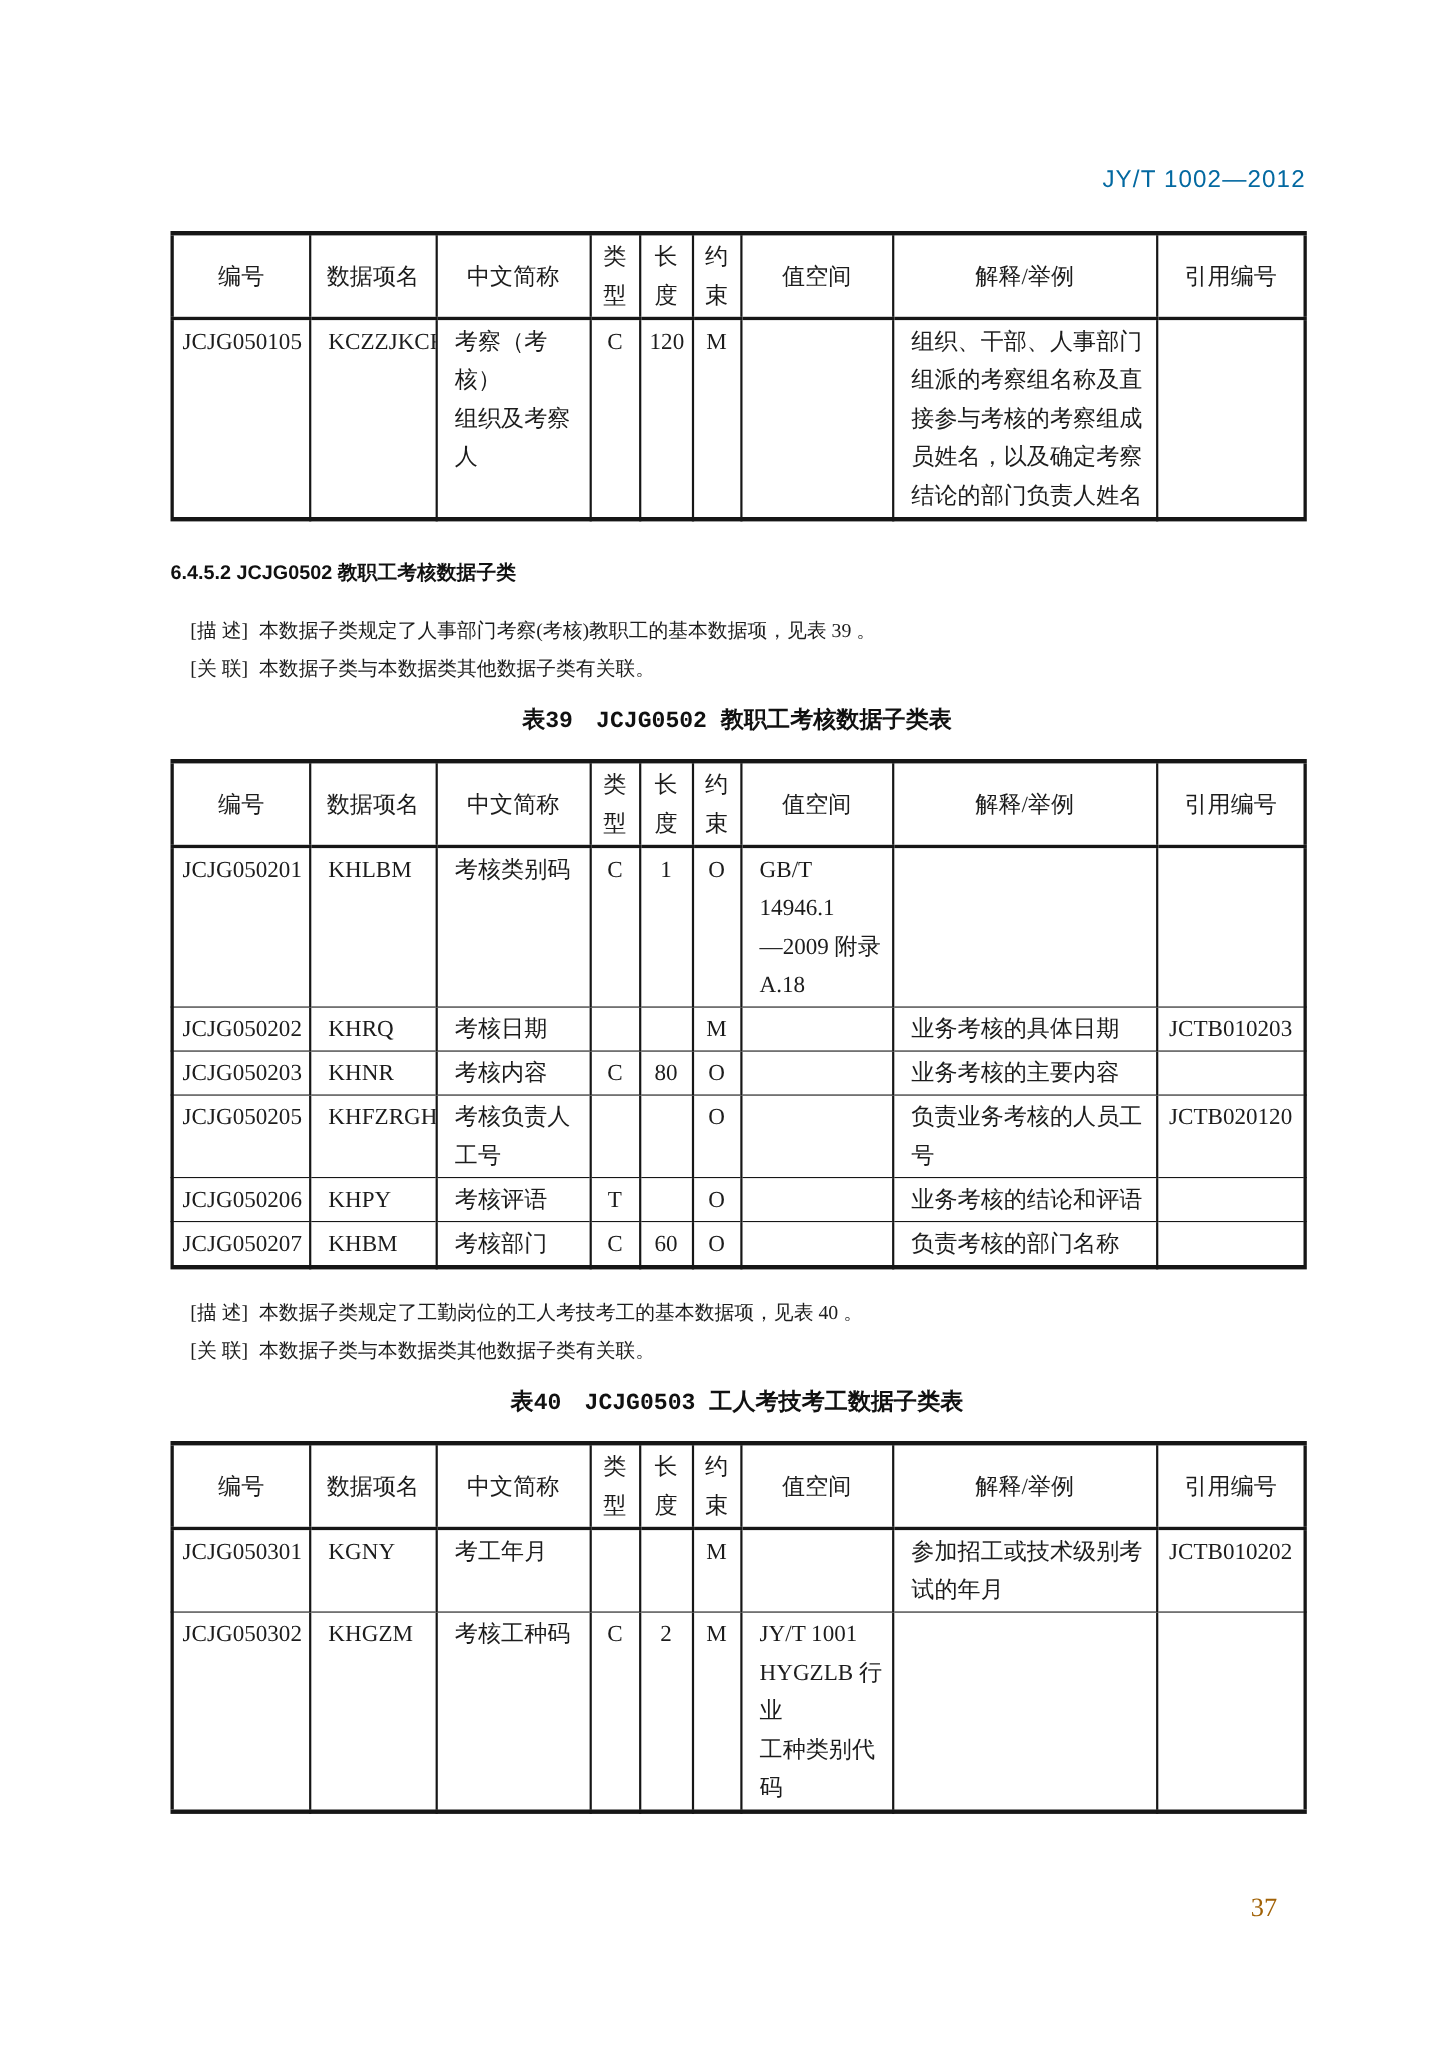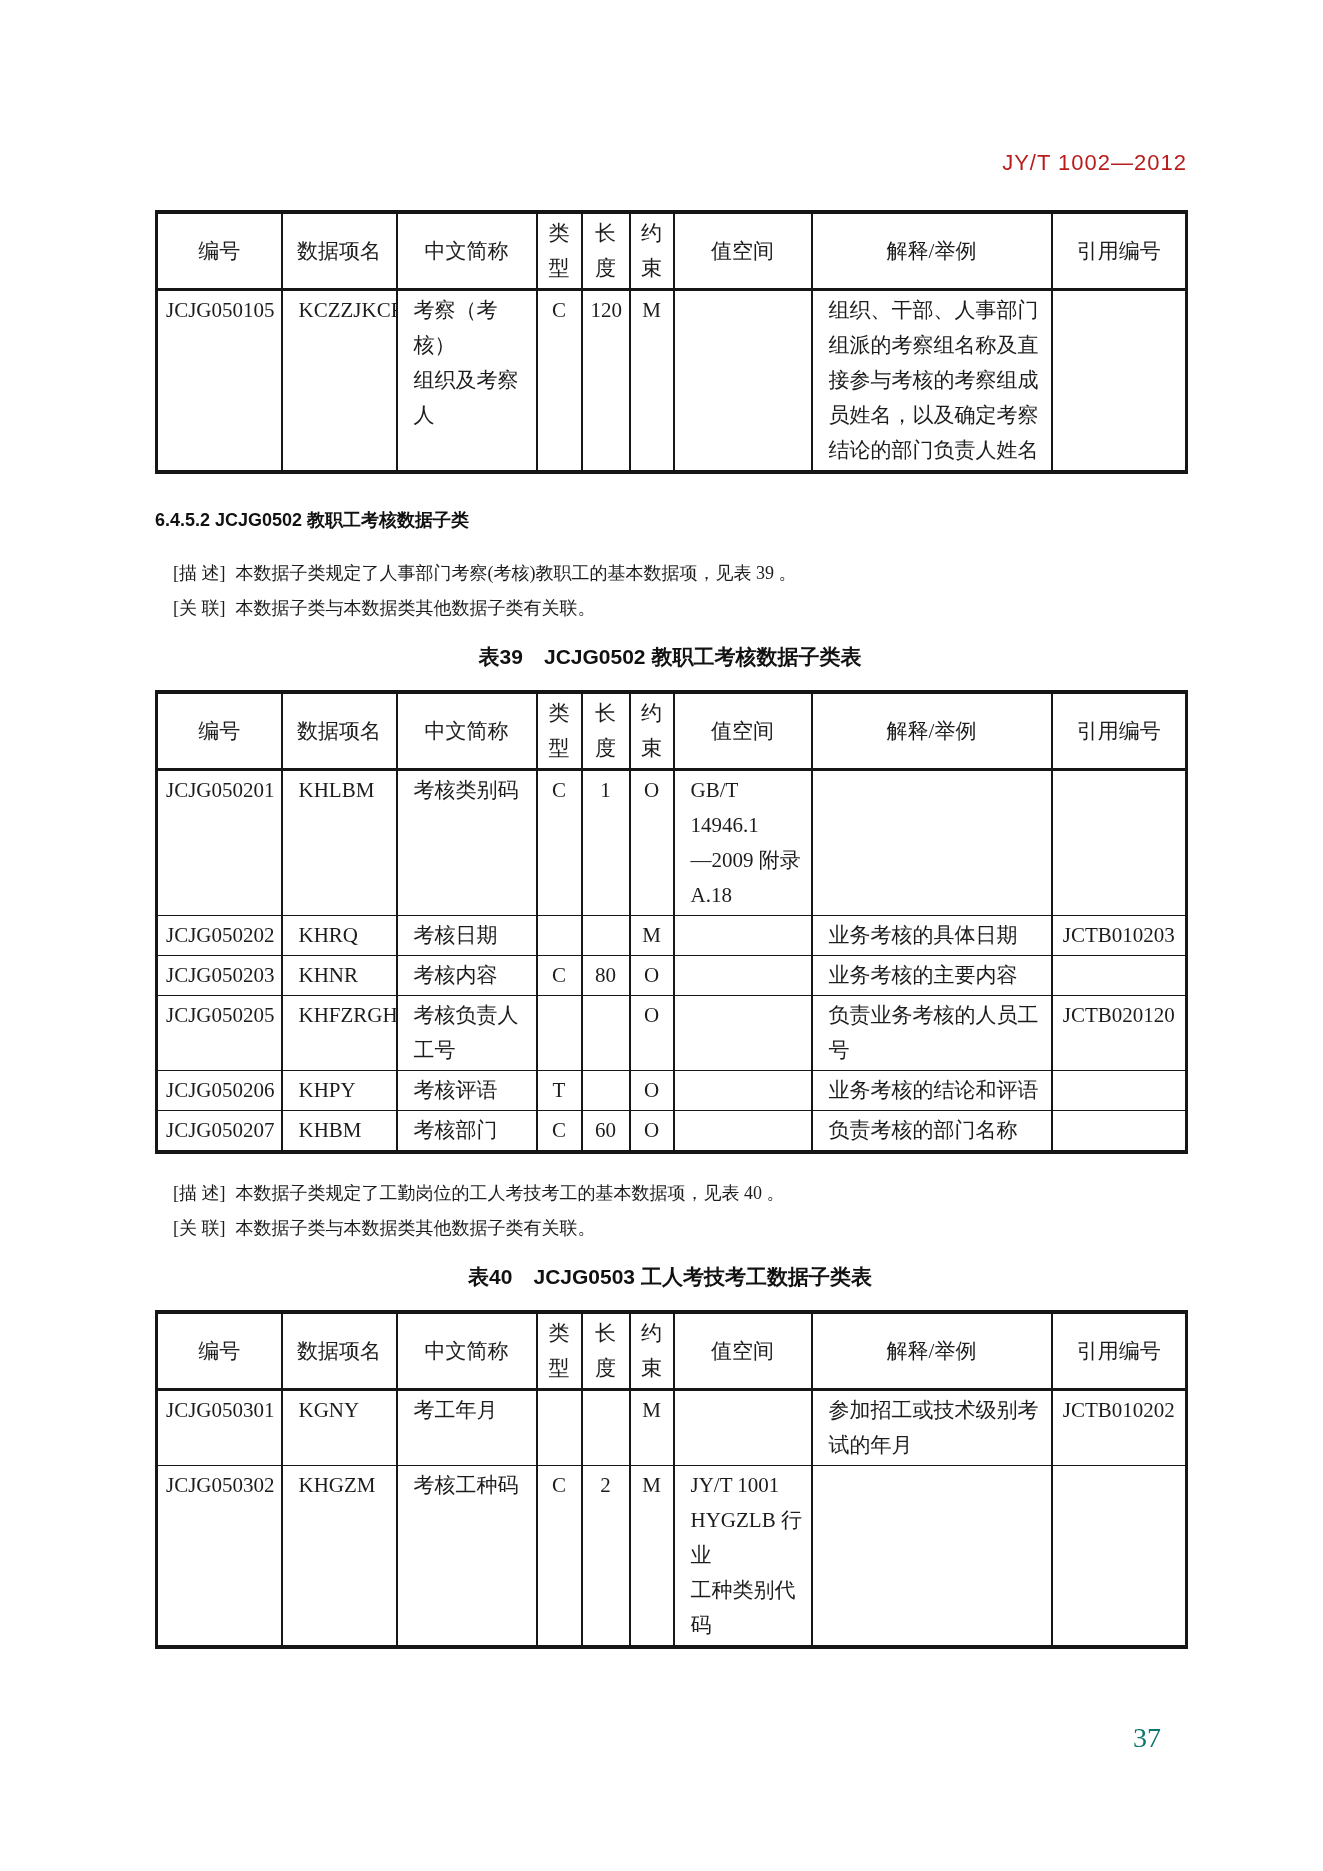--- a/index.html
+++ b/index.html
@@ -16,21 +16,21 @@
 
   .doc-header {
     padding-top: 150px;
     margin-left: 155px;
     width: 1032px;
     text-align: right;
     font-family: "Liberation Sans", "DejaVu Sans", sans-serif;
     font-size: 22px;
     line-height: 26px;
     letter-spacing: 1px;
-    color: #b91c1c;
+    color: #0369a1;
   }
 
   .content { margin-left: 155px; width: 1030px; }
 
   table.data-table {
     border-collapse: collapse;
     table-layout: fixed;
     width: 1030px;
     border: 3px solid #161616;
     border-top-width: 4px;
@@ -75,34 +75,34 @@
   .meta-block { margin-top: 22px; }
   .meta-line {
     padding-left: 18px;
     font-size: 18px;
     line-height: 35px;
   }
   .meta-label { display: inline-block; margin-right: 10px; }
   .table-title {
     margin-top: 18px;
     text-align: center;
-    font-family: Liberation Sans, sans-serif;
+    font-family: Liberation Mono, monospace;
     font-weight: bold;
     font-size: 21px;
     line-height: 26px;
     color: #111111;
   }
   .table-title + table.data-table { margin-top: 20px; }
 
   .page-number {
     position: absolute;
     top: 1722px;
     right: 162px;
-    font-size: 28px;
-    color: #0f766e;
+    font-size: 24px;
+    color: #a16207;
   }
 </style>
 </head>
 <body>
 
 <div class="page">
 
   <div class="doc-header">JY/T 1002—2012</div>
 
   <div class="content">

